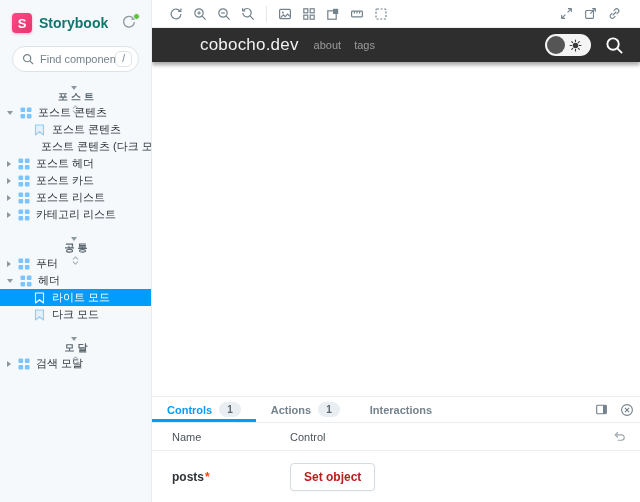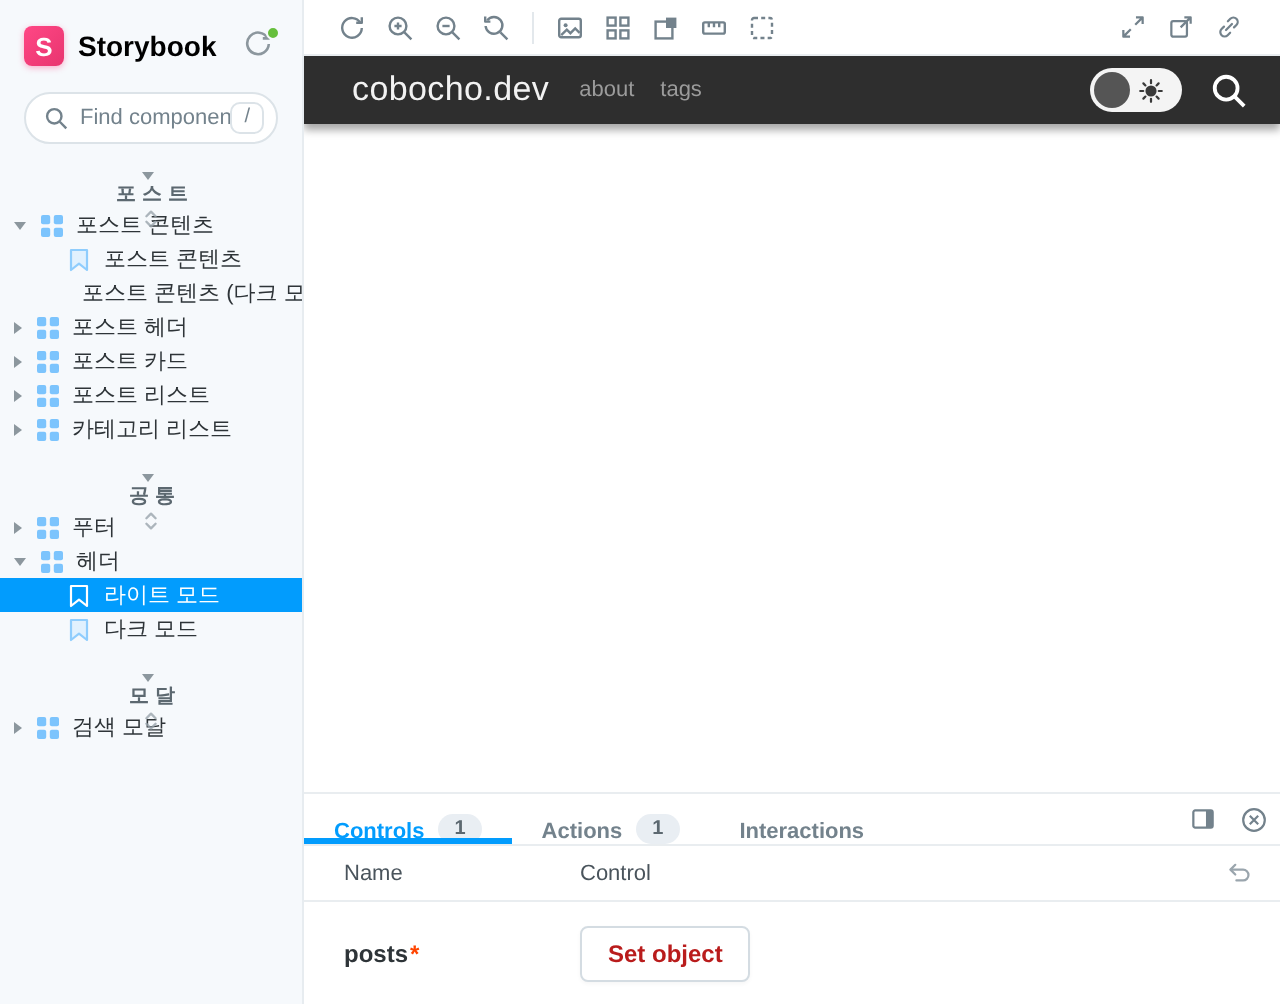--- a/index.html
+++ b/index.html
@@ -19,21 +19,21 @@
     overflow:hidden;
   }
   .brand-row { display:flex; align-items:center; padding:0 12px; height:26px; }
   .brand-logo {
     width:20px; height:20px; border-radius:4px; margin-right:7px;
     background:linear-gradient(135deg,#FF4785 0%,#E8356F 100%);
     color:#fff; font-weight:bold; font-size:13px;
     display:flex; align-items:center; justify-content:center;
     box-shadow:0 1px 3px rgba(255,71,133,.4);
   }
-  .brand-title { font-size:14px; font-weight:800; color:#000000; flex:1; }
+  .brand-title { font-size:14px; font-weight:800; color:#0f766e; flex:1; }
   .brand-update { position:relative; width:18px; height:18px; cursor:pointer; }
   .brand-update .dot {
     position:absolute; top:-1px; right:-1px; width:7px; height:7px;
     border-radius:50%; background:#66BF3C; border:1.5px solid #F6F9FC;
   }
   .search-row { padding:10px 12px 4px 12px; }
   .search-box {
     height:26px; border:1px solid #DCE3E8; border-radius:20px; background:#fff;
     display:flex; align-items:center; padding:0 6px 0 9px;
   }
@@ -90,36 +90,36 @@
     cursor:pointer; border-radius:4px; }
   .tb-sep { width:1px; height:16px; background:#E3E8EC; margin:0 6px; }
   .tb-spacer { flex:1; }
 
   .preview { flex:1; background:#fff; position:relative; overflow:hidden; }
   .site-header {
     height:34px; background:#2E2E2E; display:flex; align-items:center;
     padding:0 16px 0 24px; box-shadow:0 3px 4px rgba(0,0,0,.35);
     position:relative; z-index:2;
   }
-  .site-title { color:#F2F2F2; font-size:17px; font-weight:500; letter-spacing:.2px; cursor:pointer; }
+  .site-title { color:#F2F2F2; font-size:17px; font-weight:500; letter-spacing:.2px; cursor:pointer;margin-left:24px; }
   .site-nav { display:flex; gap:13px; margin-left:15px; flex:1; }
   .site-nav span { color:#9B9B9B; font-size:11px; cursor:pointer; }
   .theme-toggle {
     width:46px; height:22px; border-radius:12px; background:#F4F4F4;
     display:flex; align-items:center; padding:2px; cursor:pointer; margin-right:14px;
   }
   .toggle-knob { width:18px; height:18px; border-radius:50%; background:#555; }
   .toggle-sun { margin-left:4px; }
   .header-search { cursor:pointer; }
 
   
   .panel { height:106px; min-height:106px; border-top:1px solid #E9EDF0; background:#fff; display:flex; flex-direction:column; }
   .tabbar { height:26px; min-height:26px; display:flex; align-items:stretch; border-bottom:1px solid #E9EDF0; }
   .tab {
-    display:flex; align-items:flex-end; gap:7px; padding:0 15px; cursor:pointer;
+    display:flex; align-items:center; gap:7px; padding:0 15px; cursor:pointer;
     font-size:11px; font-weight:700; color:#73828C; position:relative;
   }
   .tab.active { color:#029CFD; }
   .tab.active::after {
     content:""; position:absolute; left:0; right:0; bottom:0; height:3px; background:#029CFD;
   }
   .tab-badge {
     background:#E9EEF3; color:#5C6870; font-size:10px; font-weight:700;
     border-radius:9px; padding:1.5px 8px; line-height:12px;
   }

